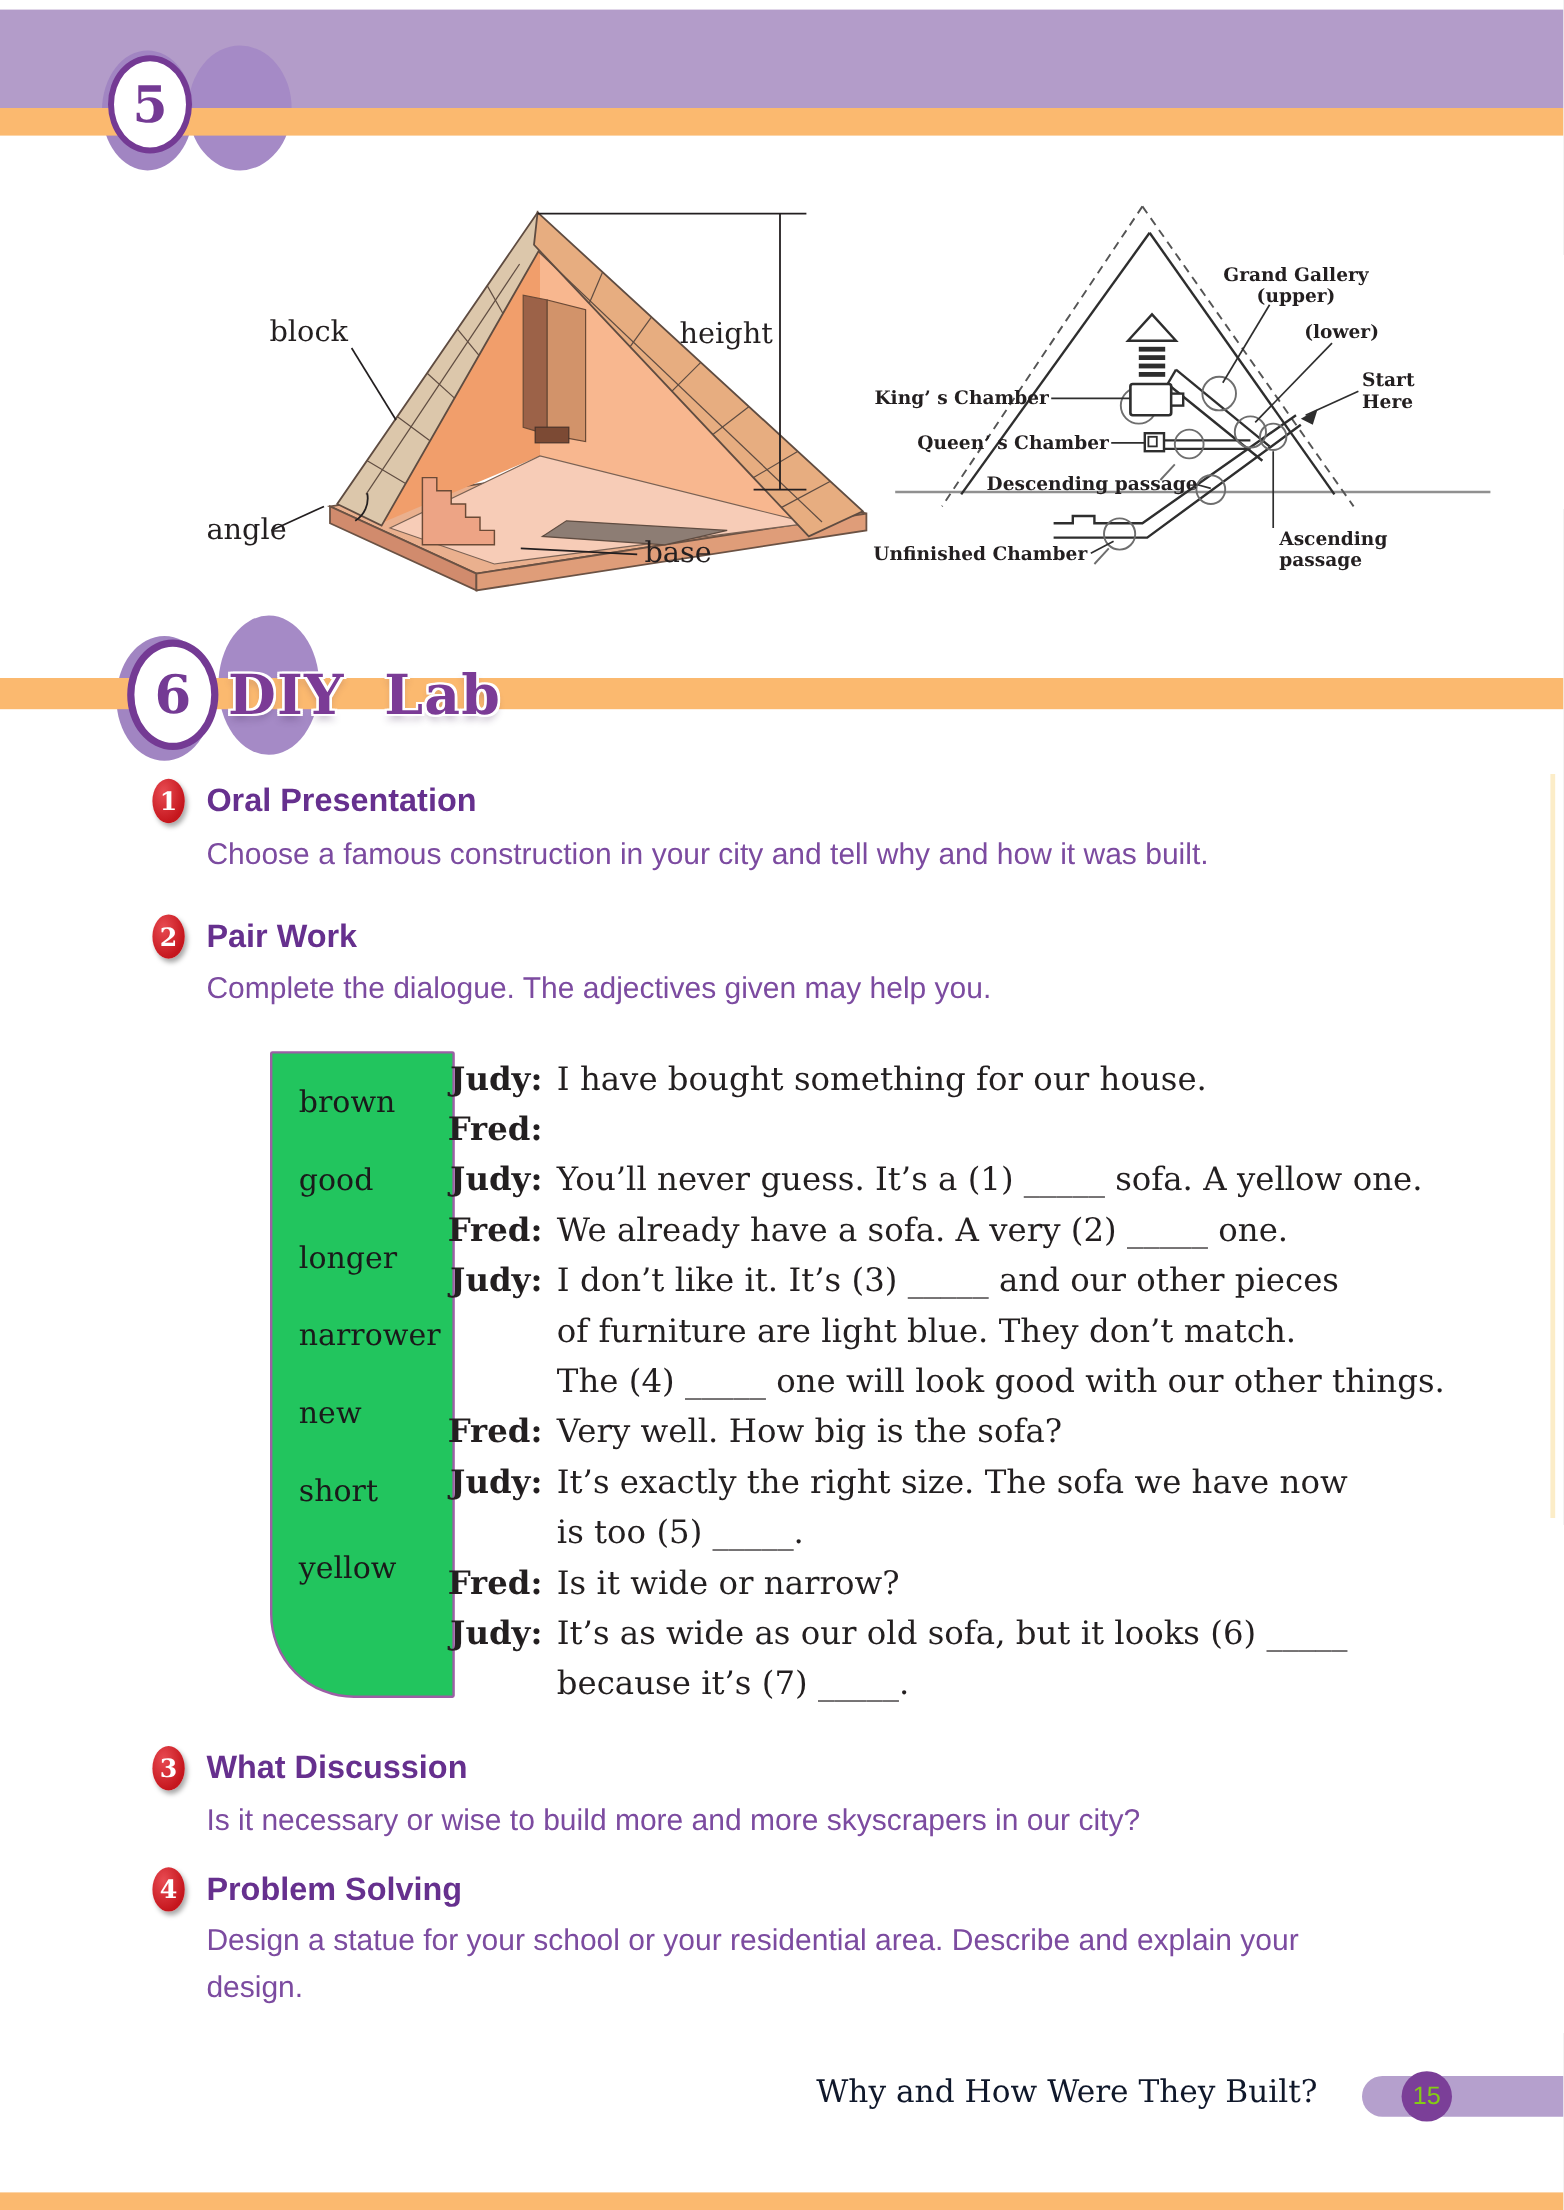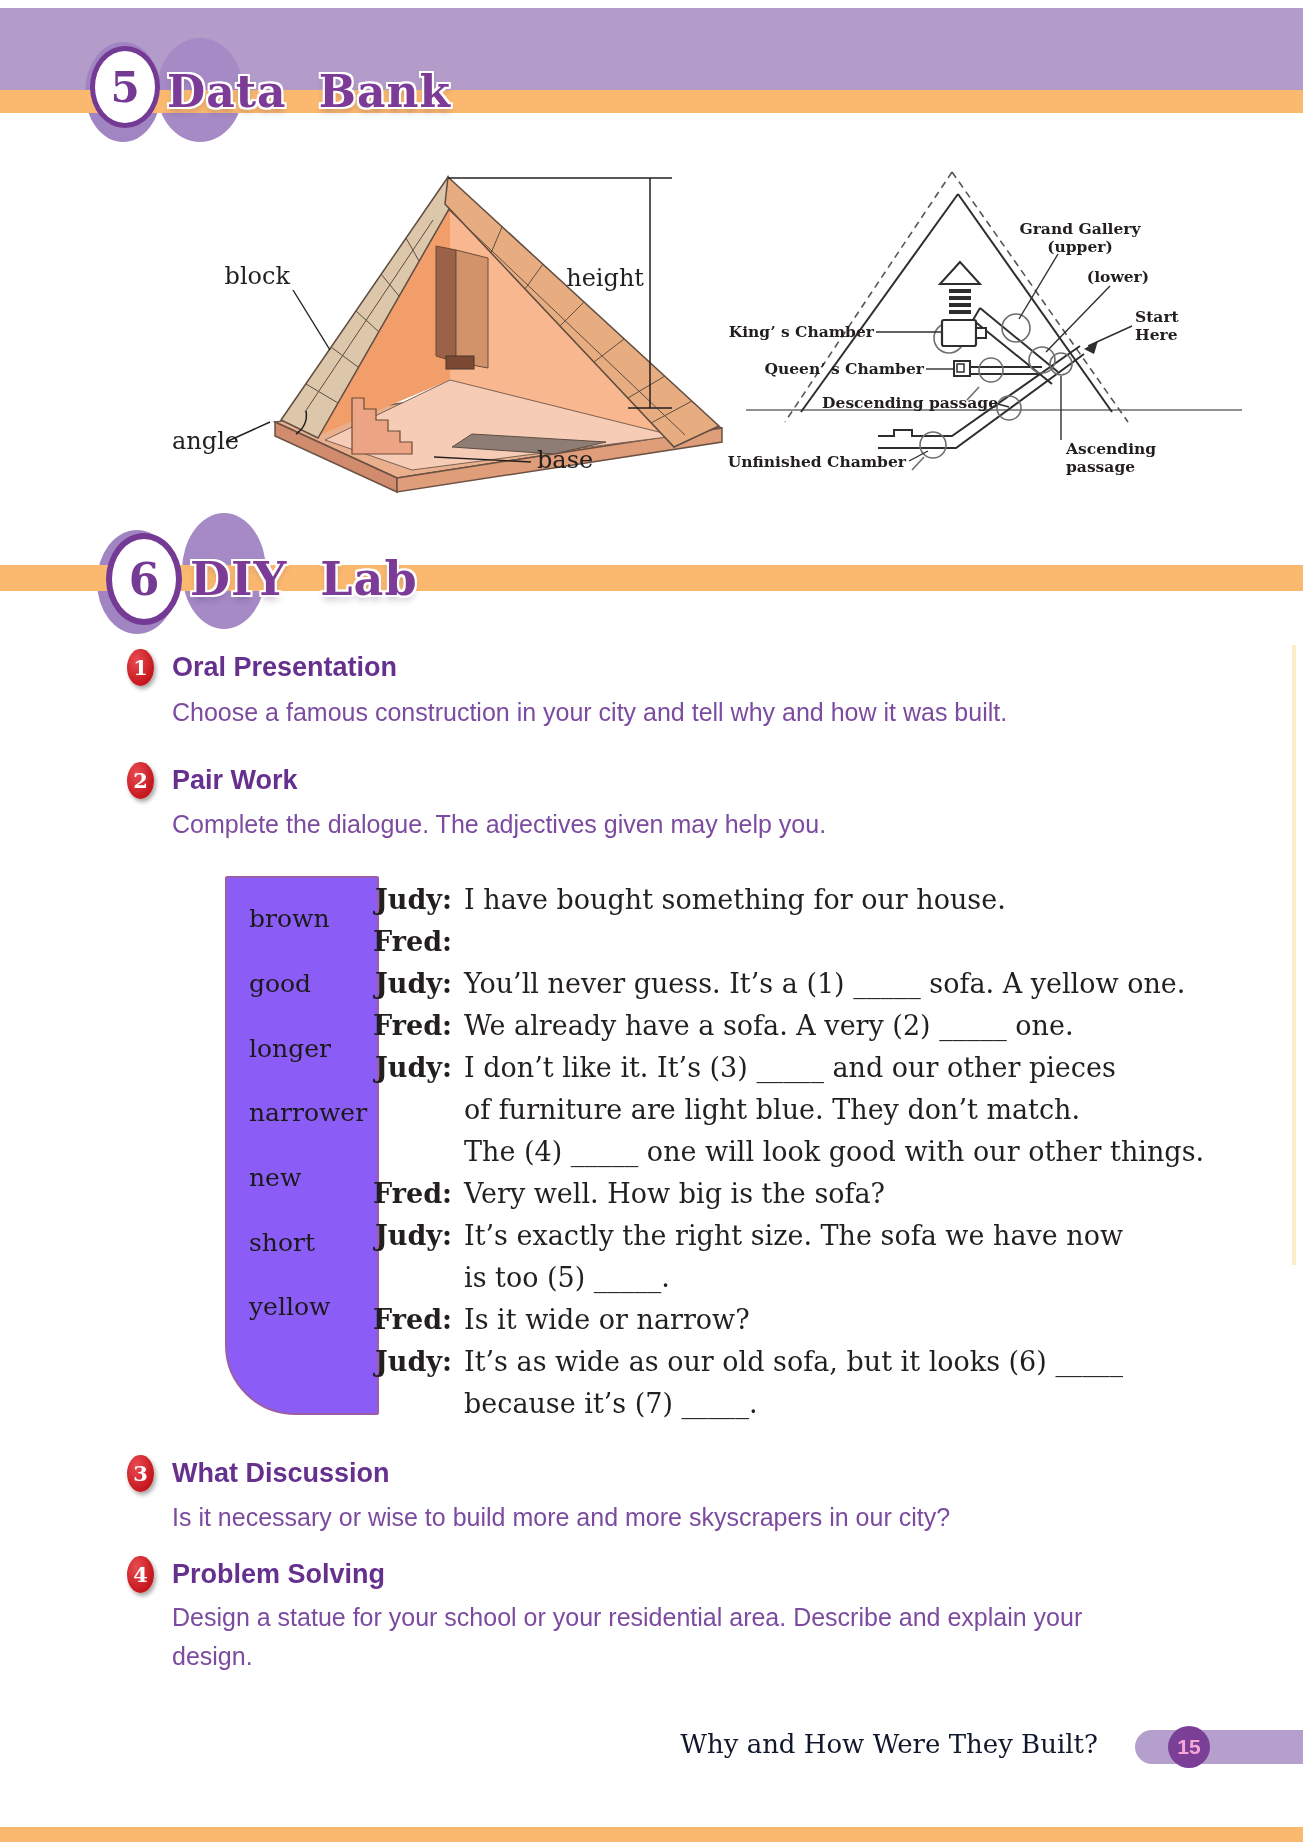--- a/index.html
+++ b/index.html
@@ -36,21 +36,21 @@
     position:absolute;font-family:"Liberation Sans",sans-serif;font-weight:bold;
     font-size:27px;color:#66308e;
   }
   .act-body{
     position:absolute;font-family:"Liberation Sans",sans-serif;
     font-size:25px;color:#7c4ba0;line-height:1.55;
   }
   
   .word-box{
     position:absolute;left:225px;top:876px;width:150px;height:535px;
-    background:#8b5cf6;border:2px solid #9c5fa5;border-radius:2px 2px 2px 70px;
+    background:#22c55e;border:2px solid #9c5fa5;border-radius:2px 2px 2px 70px;
   }
   .word{
     position:absolute;left:22px;font-family:"DejaVu Serif",serif;
     font-size:25px;color:#1a1a1a;
   }
   
   .dlg-row{position:absolute;left:364px;display:flex;font-size:27px;line-height:1.2;}
   .dlg-speaker{display:inline-block;min-width:88px;text-align:right;font-weight:bold;margin-right:12px;}
   .dlg-text{white-space:nowrap;}
   
@@ -59,38 +59,37 @@
   .xs-label{font-family:"DejaVu Serif",serif;font-size:15.5px;font-weight:bold;fill:#231f20;}
   
   .footer-title{position:absolute;right:205px;top:1729px;font-size:26px;color:#0f172a;}
   .page-pill{
     position:absolute;left:1135px;top:1730px;width:168px;height:34px;
     background:#b5a0cd;border-radius:17px 0 0 17px;
   }
   .page-num-circle{
     position:absolute;left:1168px;top:1726px;width:42px;height:42px;border-radius:50%;
     background:#7b3f98;display:flex;align-items:center;justify-content:center;
-    color:#f9a8d4;font-family:"Liberation Sans",sans-serif;font-weight:bold;font-size:21px;
+    color:#84cc16;font-family:"Liberation Sans",sans-serif;font-weight:normal;font-size:21px;
   }
   .bottom-bar{position:absolute;left:0;top:1827px;width:100%;height:15px;background:#fbb96f;}
   .right-hairline{position:absolute;left:1292px;top:645px;width:4px;height:620px;background:#fcedc8;}
 </style>
 </head>
 <body>
 
 <div class="page">
 
   <div class="band" style="top:8px;height:82px;"></div>
   <div class="dome" style="left:157px;top:38px;width:86px;height:104px;"></div>
   <div class="num-oval-outer" style="left:85px;top:42px;width:76px;height:100px;"></div>
   <div class="stripe" style="top:90px;height:23px;"></div>
   <div class="num-oval" style="left:90px;top:46px;width:60px;height:72px;font-size:42px;">
     <span>5</span>
   </div>
-  <div class="section-title" style="left:167px;top:66px;font-size:44px;">Data Bank</div>
 
   <svg class="fig" style="left:150px;top:150px;" width="575" height="345" viewBox="0 0 575 345">
     <g>
       <polygon points="125,272 247,328 572,278 418,228" fill="#eab08e" stroke="#6b5244" stroke-width="1.5"></polygon>
       <polygon points="125,272 247,328 247,342 125,286" fill="#d18b6d" stroke="#6b5244" stroke-width="1.5"></polygon>
       <polygon points="247,328 572,278 572,292 247,342" fill="#df9d79" stroke="#6b5244" stroke-width="1.5"></polygon>
     </g>
     <g>
       <polygon points="300,42 165,287 300,230" fill="#f19e6b"></polygon>
       <polygon points="300,42 300,230 526,288" fill="#f8b78f"></polygon>

